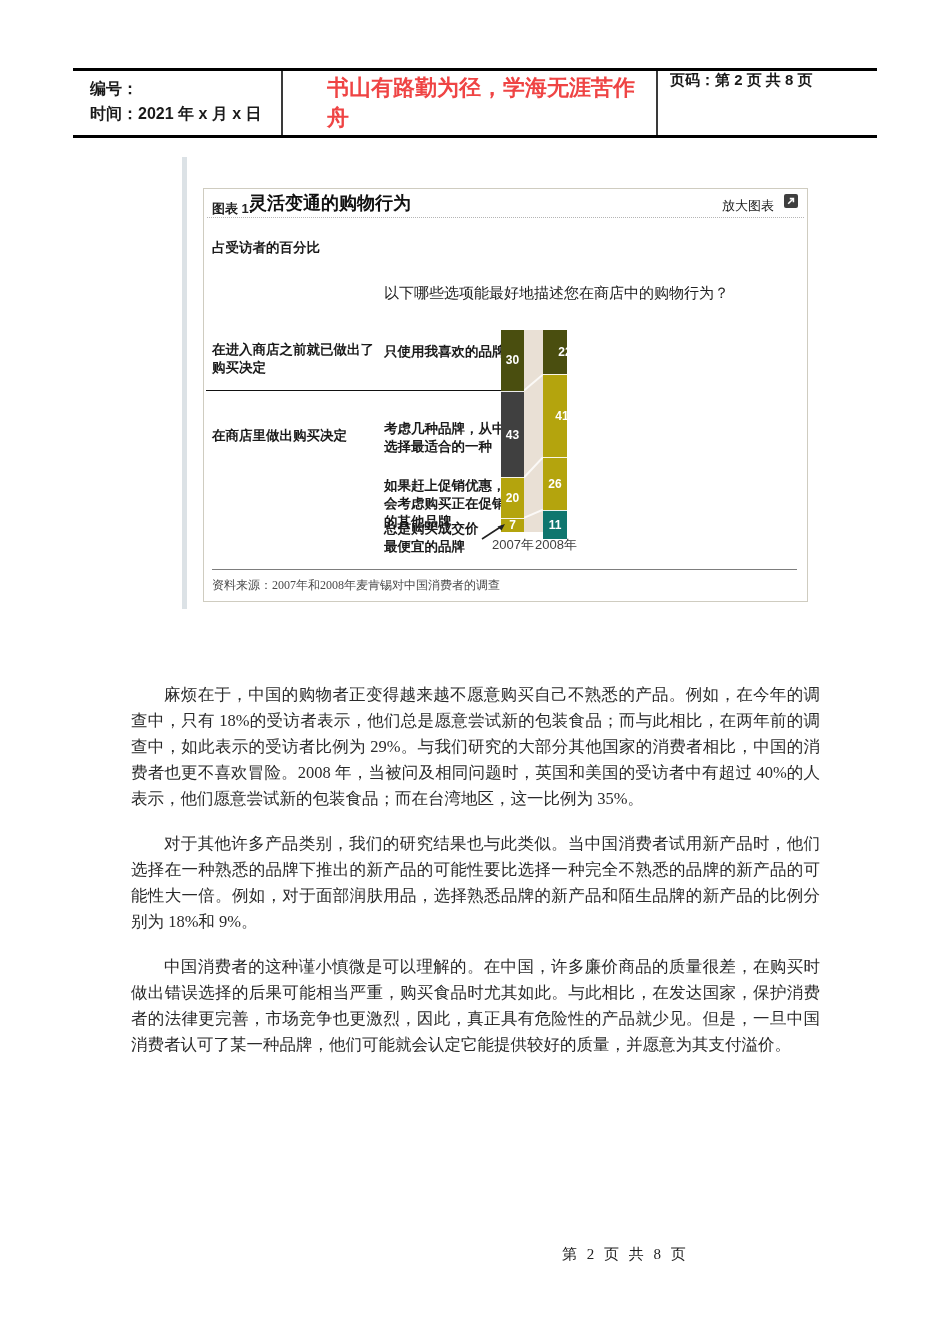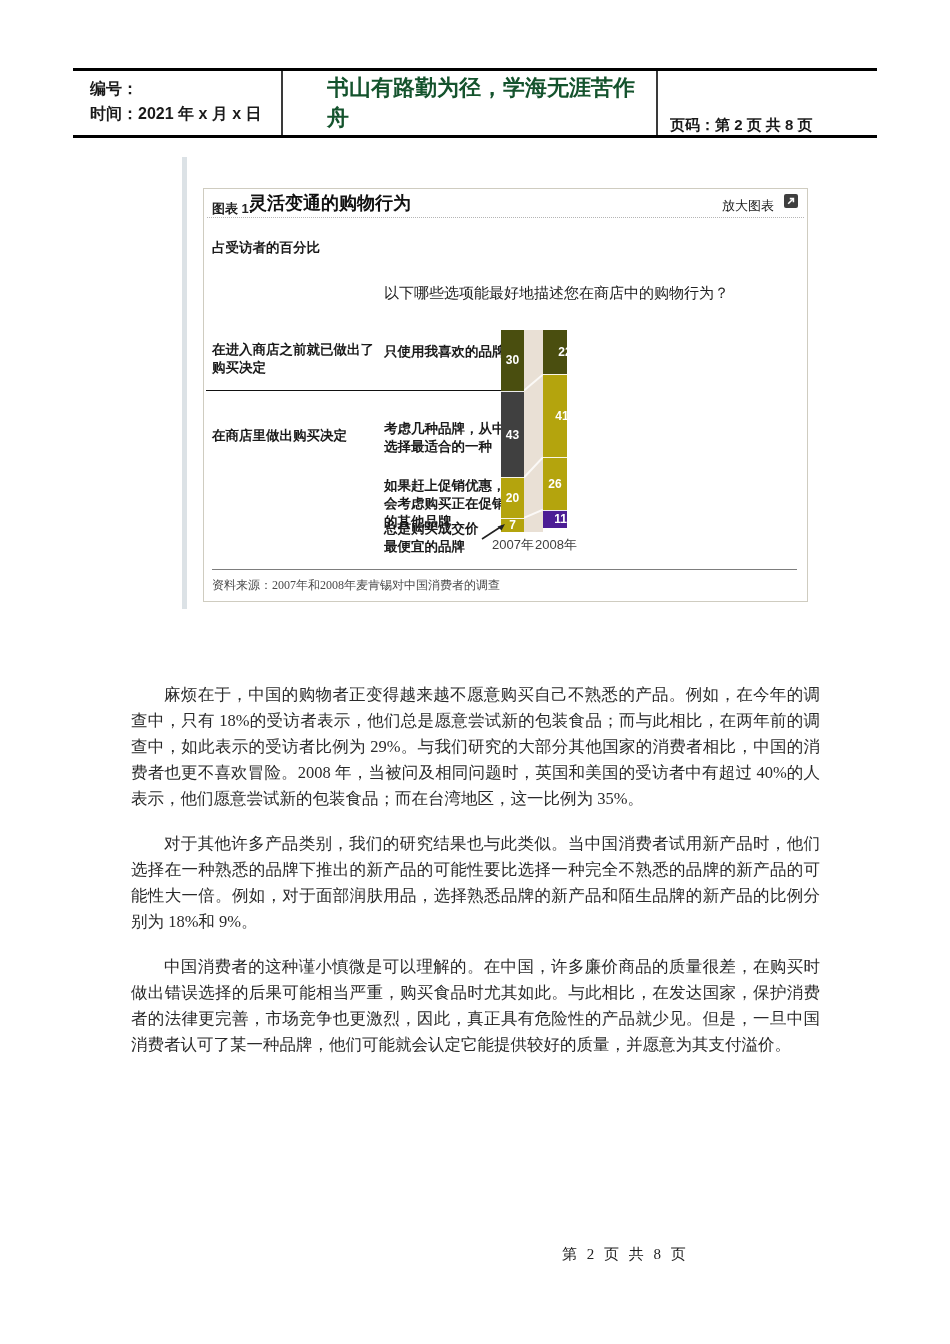--- a/index.html
+++ b/index.html
@@ -8,21 +8,21 @@
 
   
   .header-table{position:absolute;left:73px;top:68px;width:804px;height:64px;
     border-top:3px solid #000;border-bottom:3px solid #000;display:flex;}
   .hcell{box-sizing:border-box;height:100%;}
   .hcell.c1{width:210px;border-right:2px solid #3a3a3a;padding:5px 0 0 17px;
     font-size:16px;font-weight:700;line-height:25px;}
   .hcell.c2{width:375px;border-right:2px solid #3a3a3a;display:flex;
     align-items:center;justify-content:center;}
   .hcell.c2 span{font-size:22px;font-weight:700;}
-  .hcell.c3{flex:1;display:flex;align-items:flex-end;padding-left:12px;
+  .hcell.c3{flex:1;display:flex;align-items:flex-start;padding-left:12px;
     font-size:15px;font-weight:700;}
 
   
   .left-strip{position:absolute;left:182px;top:157px;width:5px;height:452px;background:#dce2e6;}
 
   
   .chart-panel{position:absolute;left:203px;top:188px;width:605px;height:414px;
     background:#fff;border:1px solid #cfccc0;box-sizing:border-box;}
   .fig-label{position:absolute;left:8px;top:11px;font-size:13px;font-weight:700;color:#222;}
   .fig-title{position:absolute;left:45px;top:2px;font-size:18px;font-weight:700;color:#111;}
@@ -61,21 +61,21 @@
 </style>
 </head>
 <body>
 
 <div class="header-table">
   <div class="hcell c1">
     <div>编号：</div>
     <div>时间：2021 年 x 月 x 日</div>
   </div>
   <div class="hcell c2">
-    <span id="slogan" style="color: #14532d; margin-left: 44px;">书山有路勤为径，学海无涯苦作舟</span>
+    <span id="slogan" style="color: #ef4444; margin-left: 44px;">书山有路勤为径，学海无涯苦作舟</span>
   </div>
   <div class="hcell c3">
     <span>页码：第 2 页  共 8 页</span>
   </div>
 </div>
 
 <div class="left-strip"></div>
 
 <div class="chart-panel">
   <span class="fig-label">图表 1:</span>
@@ -129,21 +129,21 @@
   <div id="bar1" class="bar" style="left:339px;width:24px">
       <div class="seg" style="height: 44.44px; background: rgb(74, 78, 15); padding-left: 20px;">
         <span>22</span>
       </div>
       <div class="seg" style="height: 82.82px; background: rgb(180, 164, 13); border-top: 1px solid rgba(255, 255, 255, 0.9); padding-left: 14px;">
         <span>41</span>
       </div>
       <div class="seg" style="height: 52.52px; background: rgb(180, 164, 13); border-top: 1px solid rgba(255, 255, 255, 0.9);">
         <span>26</span>
       </div>
-      <div class="seg" style="height: 18px; background: #4c1d95; border-top: 1px solid rgba(255, 255, 255, 0.9); justify-content: flex-end;">
+      <div class="seg" style="height: 29px; background: #0f766e; border-top: 1px solid rgba(255, 255, 255, 0.9);">
         <span>11</span>
       </div>
     </div>
 
   <svg class="arrow-svg" width="28" height="22">
     <line x1="2" y1="19" x2="22" y2="6" stroke="#222" stroke-width="1.6"></line>
     <path d="M25 4 L17.5 6.5 L21.5 10.5 Z" fill="#222"></path>
   </svg>
 
   <div class="axis-label" style="left:283px">2007年</div>

